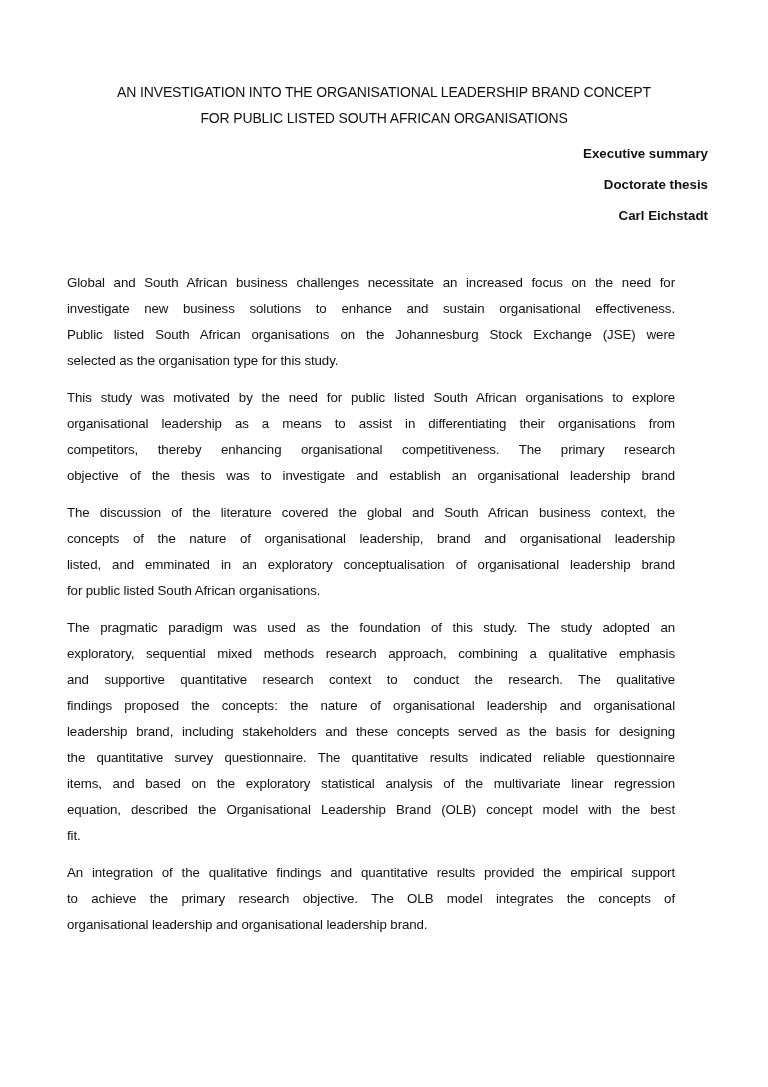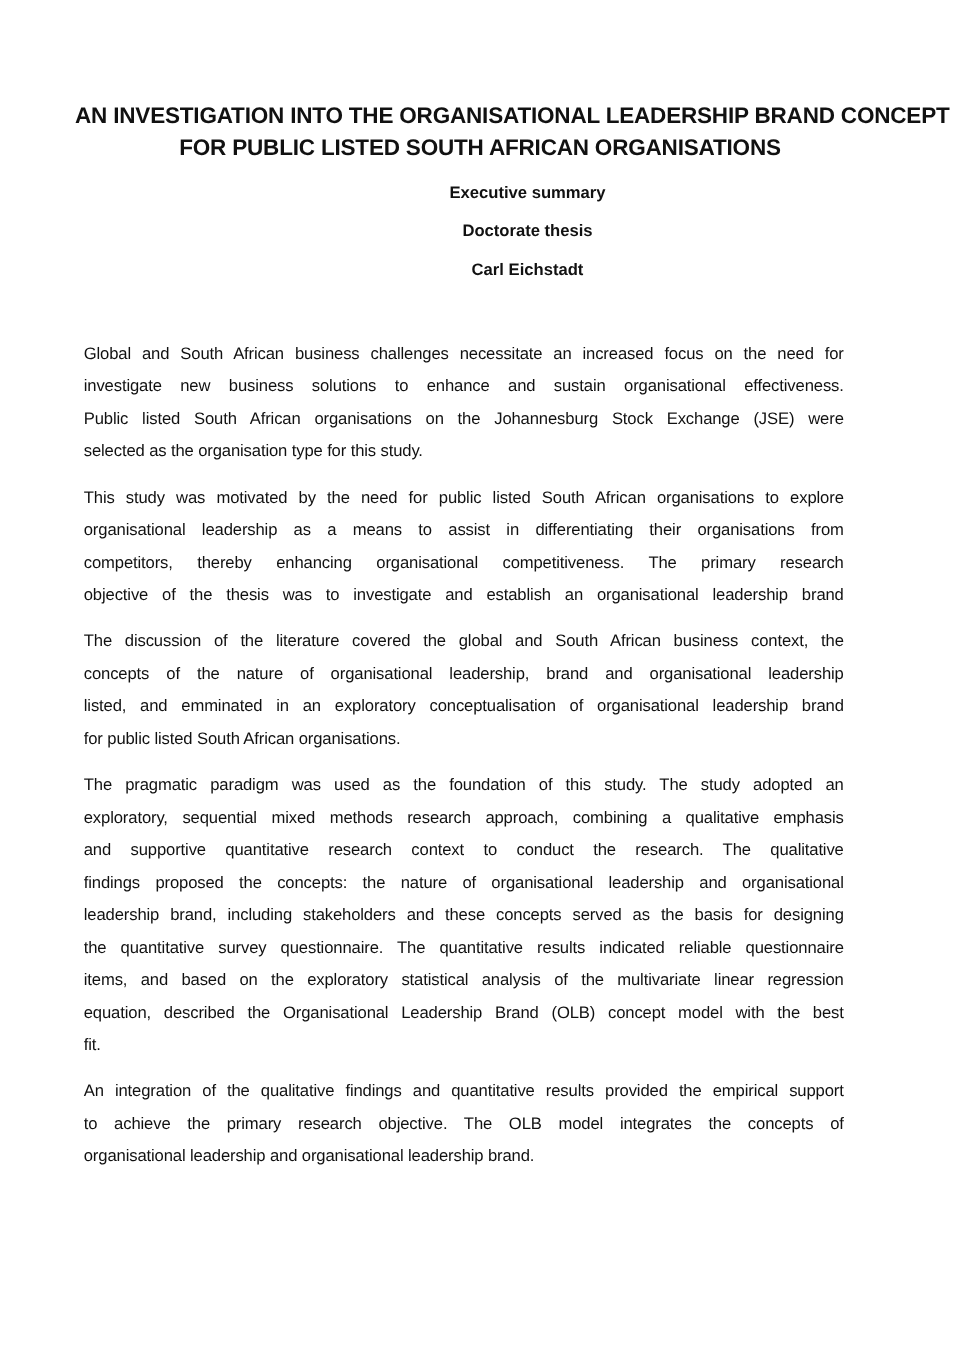--- a/index.html
+++ b/index.html
@@ -23,22 +23,22 @@
       background: #ffffff;
     }
     .title-block {
       position: absolute;
       left: 60px;
       width: 648px;
       top: 79px;
       text-align: center;
     }
     .title-line {
-      font-weight: bold;
-      font-size: 18px;
+      font-weight: normal;
+      font-size: 14px;
       line-height: 26px;
       letter-spacing: -0.15px;
       white-space: nowrap;
     }
     .meta-block {
       position: absolute;
       left: 60px;
       width: 648px;
       text-align: center;
       padding-left: 76px;
@@ -77,21 +77,21 @@
 </head>
 <body>
 
 <div class="page">
 
   <div class="title-block">
     <div class="title-line">AN INVESTIGATION INTO THE ORGANISATIONAL LEADERSHIP BRAND CONCEPT</div>
     <div class="title-line">FOR PUBLIC LISTED SOUTH AFRICAN ORGANISATIONS</div>
   </div>
 
-  <div class="meta-block" style="top:138px;">
+  <div class="meta-block" style="top:138px;text-align:right;">
     <div class="meta-line">Executive summary</div>
     <div class="meta-line">Doctorate thesis</div>
     <div class="meta-line">Carl Eichstadt</div>
   </div>
 
   <div class="body-block">
 
     <div class="para">
       <span class="line">Global and South African business challenges necessitate an increased focus on the need for</span>
       <span class="line">investigate new business solutions to enhance and sustain organisational effectiveness.</span>

